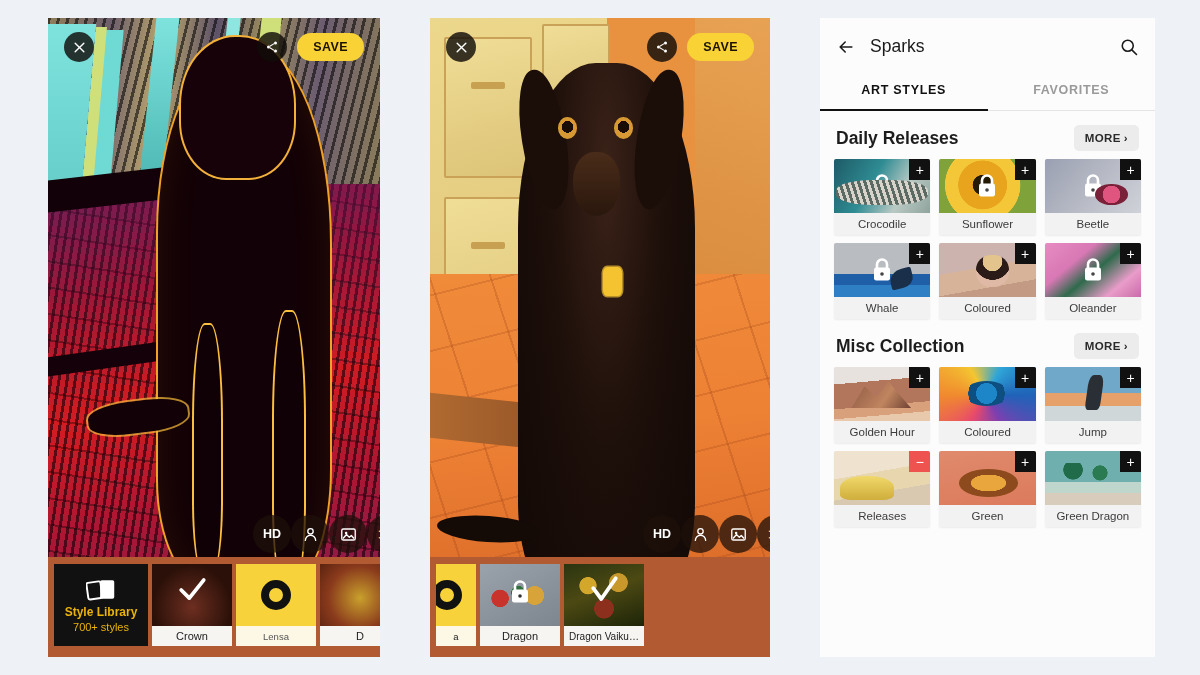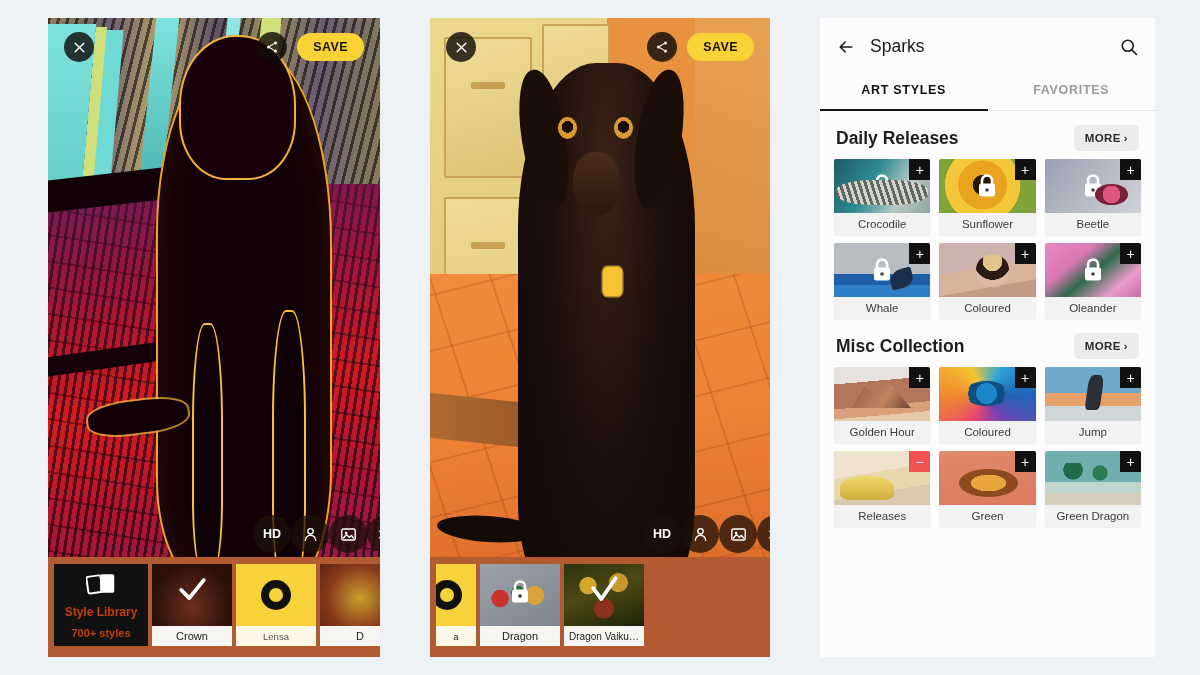--- a/index.html
+++ b/index.html
@@ -208,24 +208,24 @@
   .style-card .thumb { position:absolute; left:0; top:0; width:100%; height:62px; }
   .style-card .cap {
     position:absolute; left:0; bottom:0; width:100%; height:20px;
     background:#f7f5f2; color:#1b1b1b; font-size:11px;
     display:flex; align-items:center; justify-content:center;
     white-space:nowrap; overflow:hidden; font-weight:500;
   }
   .style-card.lib { background:#111; width:94px; }
   .style-card.lib .lib-in {
     position:absolute; inset:0; display:flex; flex-direction:column;
-    align-items:center; justify-content:center; gap:8px; color:#c2410c;
+    align-items:center; justify-content:center; gap:2px; color:#eab308;
   }
   .style-card.lib .t1 { font-size:12px; font-weight:700; }
-  .style-card.lib .t2 { font-size:11px; font-weight:700; }
+  .style-card.lib .t2 { font-size:11px; font-weight:400; }
   .check {
     position:absolute; left:50%; top:26px; transform:translate(-50%,-50%);
     width:36px; height:36px;
   }
   .lock-sm {
     position:absolute; left:50%; top:28px; transform:translate(-50%,-50%);
   }
 
   
   .tb-crown { background: radial-gradient(ellipse at 50% 70%, #6d2e20, #2a1008 70%); }

